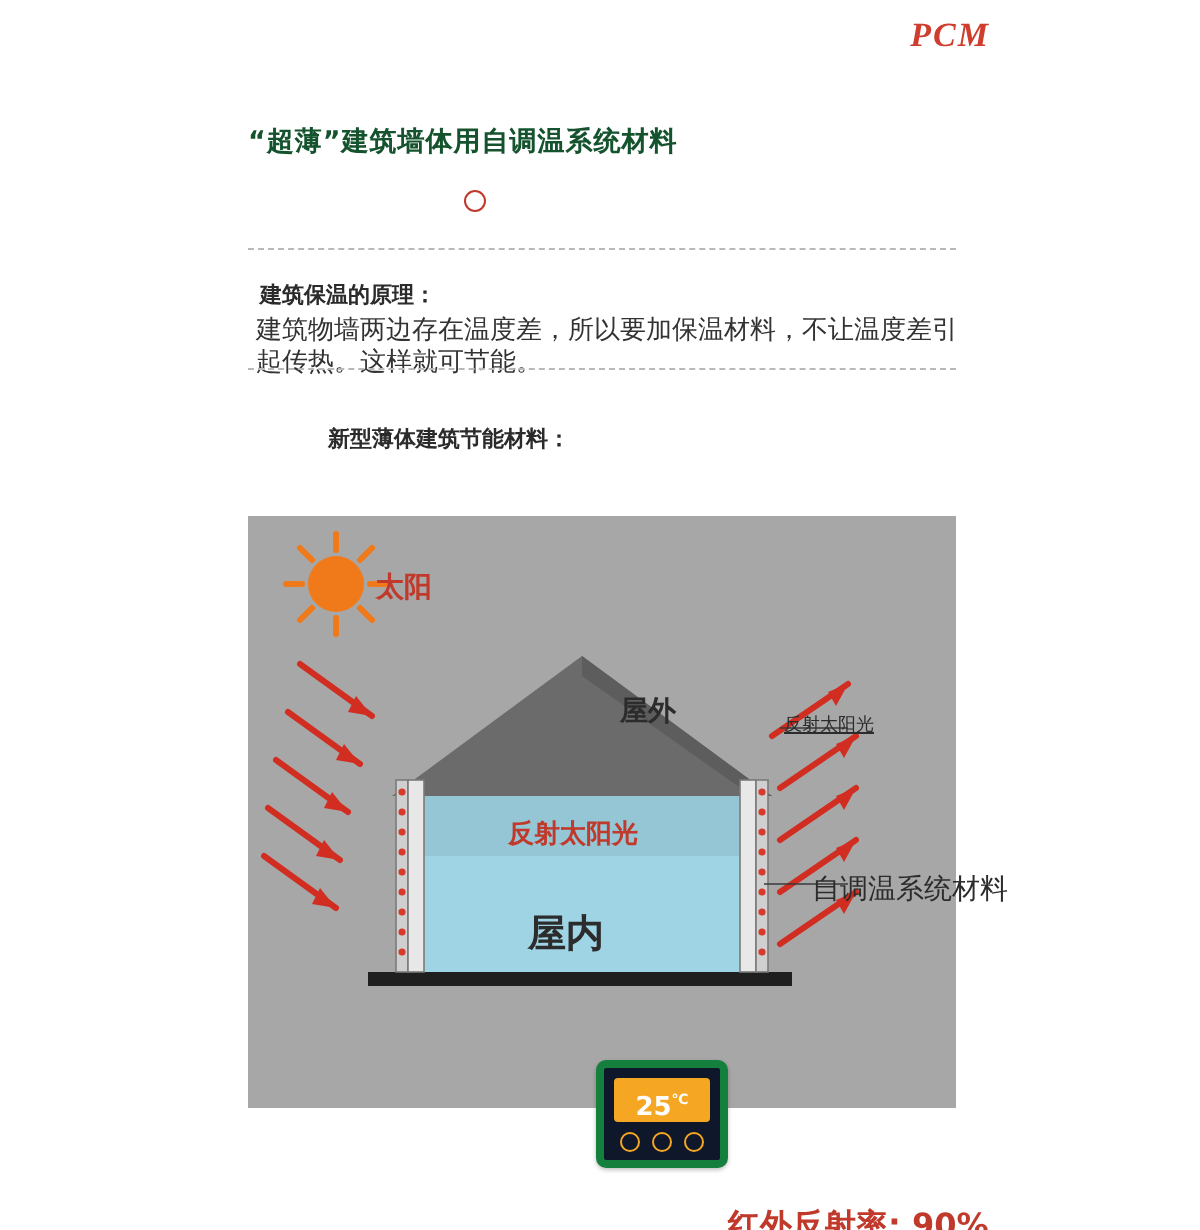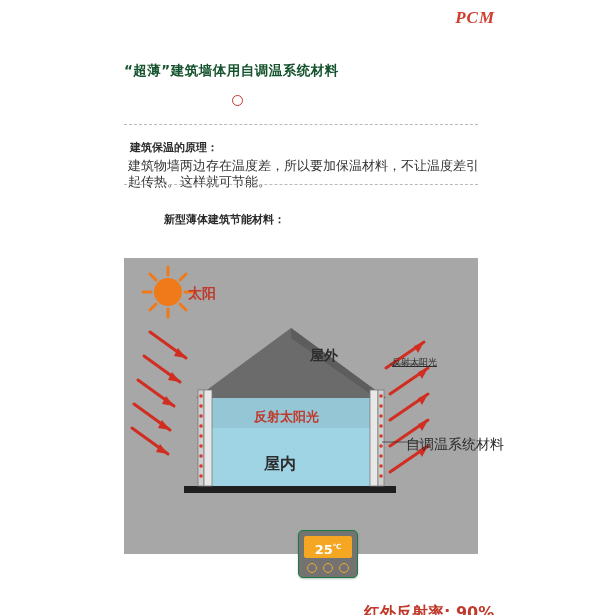--- a/index.html
+++ b/index.html
@@ -105,32 +105,32 @@
     font-size: 11px;
     font-weight: bold;
     white-space: nowrap;
   }
 
   .lbl-sun      { left: 64px;  top: 27px;  font-size: 14px; }
   .lbl-outdoor  { left: 186px; top: 54px;  font-size: 14px; color: #2c2c2c; margin-top: 35px; }
   .lbl-reflect  { left: 268px; top: 98px;  font-size: 9px;  color: #2c2c2c; font-weight: normal; text-decoration: underline; }
   .lbl-block    { left: 130px; top: 150px; font-size: 13px; }
   .lbl-material { left: 282px; top: 178px; font-size: 14px;  color: #2c2c2c; font-weight: normal; }
-  .lbl-indoor   { left: 140px; top: 196px; font-size: 16px; color: #2c2c2c; }
+  .lbl-indoor   { left: 140px; top: 196px; font-size: 19px; color: #2c2c2c; }
   .lbl-ratio    { left: 240px; top: 297px; font-size: 16px; margin-top: 48px; }
 
   
   .thermo {
     position: absolute;
     left: 174px;
     top: 272px;
     width: 58px;
     height: 46px;
-    background: #737373;
-    border: 1px solid #15803d;
+    background: #0f172a;
+    border: 4px solid #15803d;
     border-radius: 5px;
     box-shadow: 0 1px 2px rgba(0,0,0,0.25);
   }
   .thermo-screen {
     position: absolute;
     left: 5px; top: 5px;
     width: 48px; height: 22px;
     background: #f5a623;
     border-radius: 2px;
     color: #fff;

